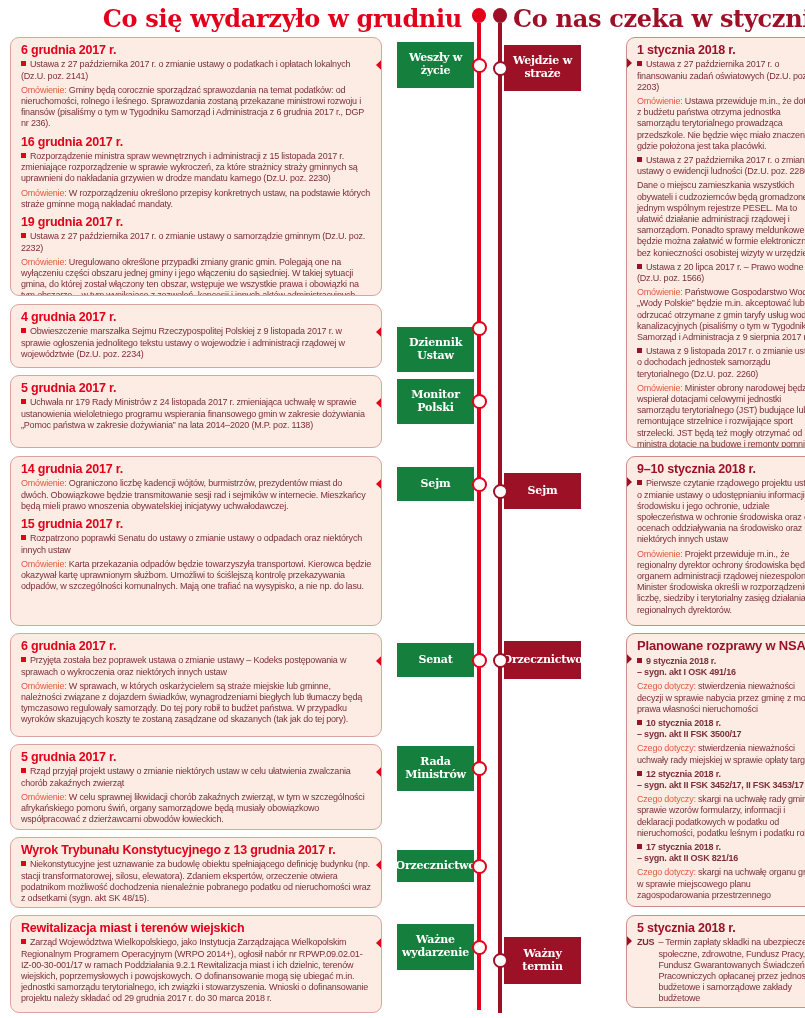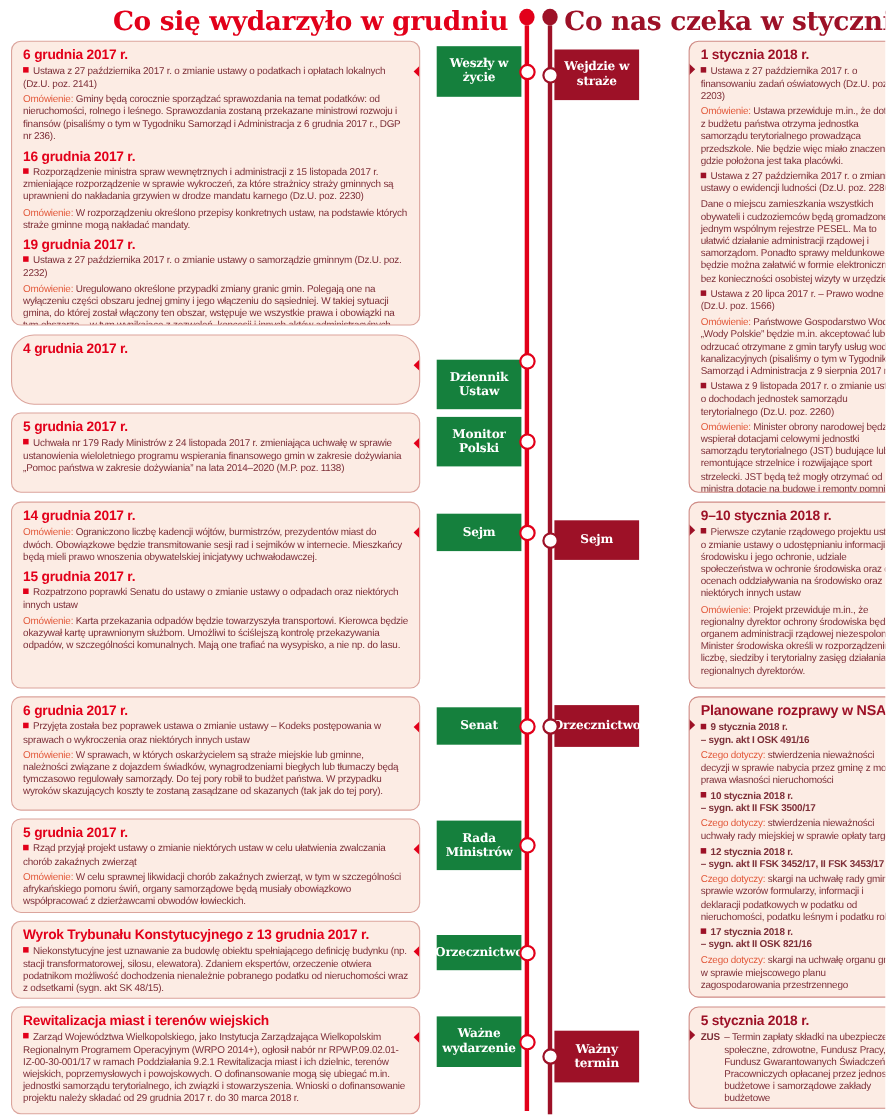--- a/index.html
+++ b/index.html
@@ -76,23 +76,24 @@
         <div class="date first">6 grudnia 2017 r.</div>
         <p class="item"><span class="bullet"></span>Ustawa z 27 października 2017 r. o zmianie ustawy o podatkach i opłatach lokalnych (Dz.U. poz. 2141)</p>
         <p class="item"><span class="om-label">Omówienie: </span>Gminy będą corocznie sporządzać sprawozdania na temat podatków: od nieruchomości, rolnego i leśnego. Sprawozdania zostaną przekazane ministrowi rozwoju i finansów (pisaliśmy o tym w Tygodniku Samorząd i Administracja z 6 grudnia 2017 r., DGP nr 236).</p>
         <div class="date">16 grudnia 2017 r.</div>
         <p class="item"><span class="bullet"></span>Rozporządzenie ministra spraw wewnętrznych i administracji z 15 listopada 2017 r. zmieniające rozporządzenie w sprawie wykroczeń, za które strażnicy straży gminnych są uprawnieni do nakładania grzywien w drodze mandatu karnego (Dz.U. poz. 2230)</p>
         <p class="item"><span class="om-label">Omówienie: </span>W rozporządzeniu określono przepisy konkretnych ustaw, na podstawie których straże gminne mogą nakładać mandaty.</p>
         <div class="date">19 grudnia 2017 r.</div>
         <p class="item"><span class="bullet"></span>Ustawa z 27 października 2017 r. o zmianie ustawy o samorządzie gminnym (Dz.U. poz. 2232)</p>
         <p class="item"><span class="om-label">Omówienie: </span>Uregulowano określone przypadki zmiany granic gmin. Polegają one na wyłączeniu części obszaru jednej gminy i jego włączeniu do sąsiedniej. W takiej sytuacji gmina, do której został włączony ten obszar, wstępuje we wszystkie prawa i obowiązki na tym obszarze – w tym wynikające z zezwoleń, koncesji i innych aktów administracyjnych.</p>
       </div>
-      <div class="box left" style="top: 304px; height: 64px; border-radius: 21px;">
+      <div class="box left" style="top: 304px; height: 64px;">
         <div class="arrow"></div>
         <div class="date first">4 grudnia 2017 r.</div>
+        <p class="item"><span class="bullet"></span>Obwieszczenie marszałka Sejmu Rzeczypospolitej Polskiej z 9 listopada 2017 r. w sprawie ogłoszenia jednolitego tekstu ustawy o wojewodzie i administracji rządowej w województwie (Dz.U. poz. 2234)</p>
       </div>
       <div class="box left" style="top: 375px; height: 73px;">
         <div class="arrow"></div>
         <div class="date first">5 grudnia 2017 r.</div>
         <p class="item"><span class="bullet"></span>Uchwała nr 179 Rady Ministrów z 24 listopada 2017 r. zmieniająca uchwałę w sprawie ustanowienia wieloletniego programu wspierania finansowego gmin w zakresie dożywiania „Pomoc państwa w zakresie dożywiania” na lata 2014–2020 (M.P. poz. 1138)</p>
       </div>
       <div class="box left" style="top: 456px; height: 170px;">
         <div class="arrow"></div>
         <div class="date first">14 grudnia 2017 r.</div>
         <p class="item"><span class="om-label">Omówienie: </span>Ograniczono liczbę kadencji wójtów, burmistrzów, prezydentów miast do dwóch. Obowiązkowe będzie transmitowanie sesji rad i sejmików w internecie. Mieszkańcy będą mieli prawo wnoszenia obywatelskiej inicjatywy uchwałodawczej.</p>

